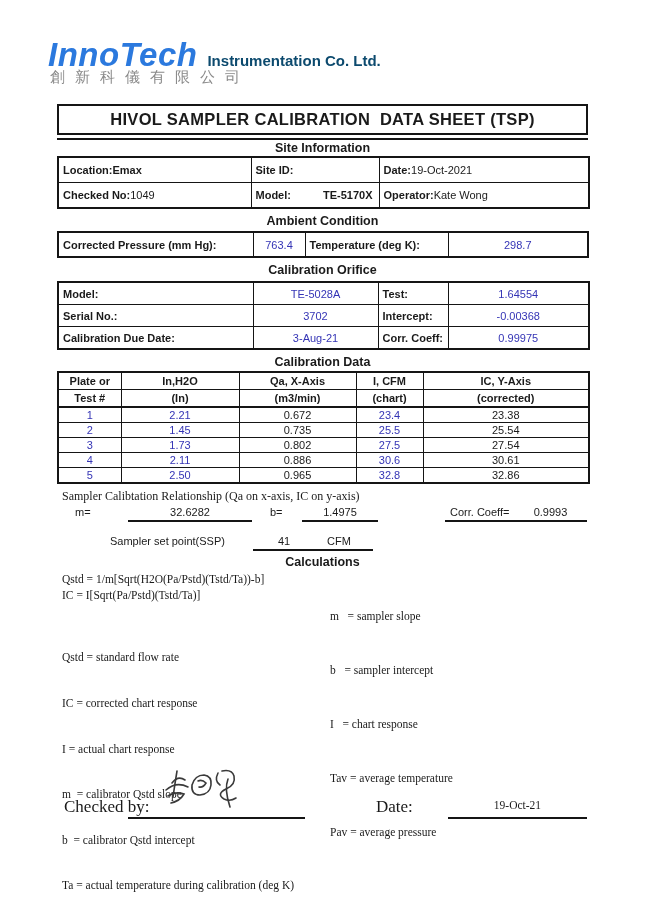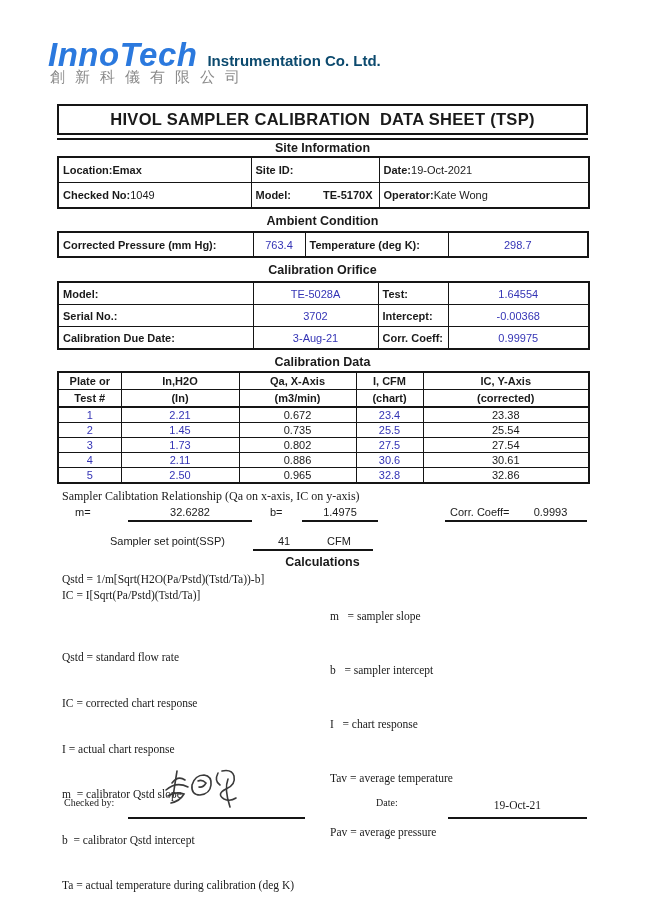--- a/index.html
+++ b/index.html
@@ -60,21 +60,21 @@
   .uval{font-size:11px;text-align:center;}
   .rule{height:2px;background:#151515;}
 
   
   .calc-head{top:555px;}
   .formula-block{left:62px;top:571px;font-size:11.5px;line-height:16px;}
   .right-defs{left:330px;top:571px;font-size:11.5px;line-height:18px;white-space:pre;}
   .left-defs{left:62px;top:620px;font-size:11.5px;line-height:15.2px;white-space:pre;}
 
   
-  .foot-lab{font-size:10px;}
+  .foot-lab{font-size:17px;}
   .sig{left:158px;top:763px;}
 </style>
 </head>
 <body>
 
 <div class="page">
 
   <div class="abs logo-row">
     <span class="logo-text">InnoTech</span>
     <span class="company-name">Instrumentation Co. Ltd.</span>

